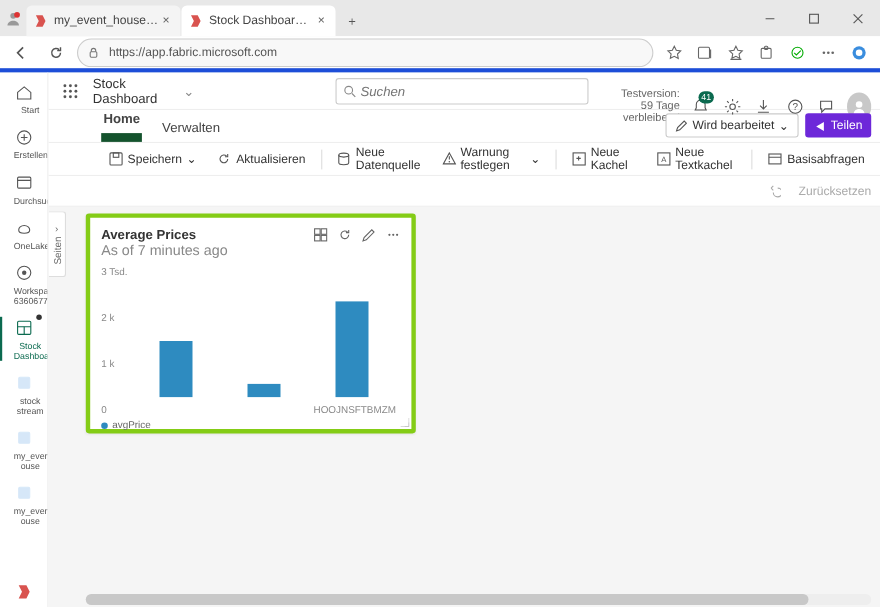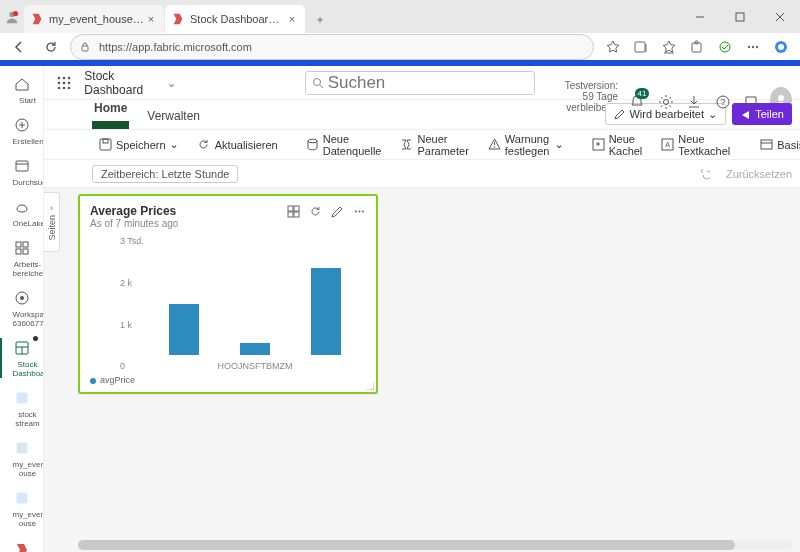--- a/index.html
+++ b/index.html
@@ -11,35 +11,35 @@
 .profile-dot svg { width:14px; height:14px;}
 .tab { height: 28px; background: #f4f4f4; display: inline-flex; align-items:center; padding: 0 6px; font-size: 11px; color: #444; border-radius: 5px 5px 0 0; margin-right: 1px; max-width: 140px; min-width:130px; }
 .tab.active { background: #fff; }
 .tab .fav { width: 14px; height: 14px; margin-right: 5px; flex:none; }
 .tab .ttxt { white-space: nowrap; overflow: hidden; text-overflow: ellipsis; flex:1; }
 .tab .tclose { width:14px; flex:none; text-align:center; color:#666; cursor:pointer;}
 .newtab { width:28px; height:28px; display:flex; align-items:center; justify-content:center; color:#555; cursor:pointer;}
 .window-controls { margin-left:auto; display:flex; height:33px;}
 .window-controls > div { width:40px; display:flex; align-items:center; justify-content:center; color:#555; cursor:pointer;}
 
-.addr-bar { height: 33px; background:#fff; border-bottom:6px solid #1d4ed8; display:flex; align-items:center; padding:0 6px; gap:6px;justify-content:center;}
+.addr-bar { height: 33px; background:#fff; border-bottom:4px solid #1d4ed8; display:flex; align-items:center; padding:0 6px; gap:6px;justify-content:center;}
 .addr-btn { width:26px; height:26px; display:flex; align-items:center; justify-content:center; color:#555; border-radius:4px; cursor:pointer;}
 .addr-field { flex:1; height:26px; border:1px solid #ccc; border-radius:13px; display:flex; align-items:center; padding:0 8px; gap:6px; color:#555; background:#f8f8f8;}
 .addr-field .lock { width:14px;}
 .addr-icons { display:flex; gap:2px;}
 .addr-icons .addr-btn svg { width:16px; height:16px; }
 
 
 .app-header { height: 34px; background:#fff; border-bottom:1px solid #eee; display:flex; align-items:center; padding:0 8px; gap:8px;}
 .waffle { width:28px; height:28px; display:flex; align-items:center; justify-content:center; cursor:pointer;}
 .title-crumb { display:flex; align-items:center; gap:4px; font-size:12px; }
 .title-crumb .chev { color:#888; }
 .search { flex:none; margin-left: 120px; width: 230px; height:24px; border:1px solid #ccc; border-radius:3px; display:flex; align-items:center; padding:0 6px; gap:4px; color:#888;}
-.search input { border:none; outline:none; flex:1; font-size:17px; background:transparent;}
-.header-right { margin-left:auto; display:flex; align-items:flex-end; gap:10px; font-size:10px; color:#666;margin-top:28px;}
+.search input { border:none; outline:none; flex:1; font-size:12px; background:transparent;font-style:italic;}
+.header-right { margin-left:auto; display:flex; align-items:center; gap:10px; font-size:10px; color:#666;margin-top:28px;}
 .hicon { width:22px; height:22px; display:flex; align-items:center; justify-content:center; cursor:pointer; position:relative;}
 .badge { position:absolute; top:-3px; right:-3px; background:#0b6a4f; color:#fff; border-radius:8px; font-size:8px; padding:0 3px; line-height:11px;}
 .avatar { width:26px; height:26px; border-radius:50%; background:#c8c8c8; display:flex; align-items:center; justify-content:center;}
 
 
 .page-tabs { height: 30px; border-bottom:1px solid #eee; display:flex; align-items:flex-end; padding-left:48px; gap:16px; font-size:12px;}
 .page-tab { padding:6px 2px; cursor:pointer; color:#444;}
 .page-tab.active { border-bottom:8px solid #14532d; font-weight:600;}
 .page-tabs .right { margin-left:auto; display:flex; align-items:center; gap:6px; padding-right:8px; padding-bottom:4px;padding-left:28px;}
 .pill-btn { height:22px; border:1px solid #ccc; border-radius:3px; display:flex; align-items:center; padding:0 8px; gap:4px; font-size:11px; cursor:pointer; background:#fff;}
@@ -72,33 +72,33 @@
 
 .content-shift { margin-left:44px; height:100%; display:flex; flex-direction:column;}
 
 
 
 
 .canvas { flex:1; background:#f5f5f5; position:relative; overflow:hidden;}
 .pages-handle { position:absolute; left:0; top:4px; width:16px; height:60px; background:#fff; border:1px solid #ddd; border-left:none; border-radius:0 3px 3px 0; display:flex; flex-direction:column; align-items:center; justify-content:center; gap:2px; font-size:9px; color:#666; cursor:pointer;}
 .pages-handle .vtxt { writing-mode: vertical-rl; transform: rotate(180deg); }
 
-.card { position:absolute; left:34px; top:6px; width:300px; height:200px; background:#fff; border:2px solid #84cc16; border-radius:3px; box-shadow:0 1px 2px rgba(0,0,0,.05); padding:8px 10px 4px 10px;}
+.card { position:absolute; left:34px; top:6px; width:300px; height:200px; background:#fff; border:4px solid #84cc16; border-radius:3px; box-shadow:0 1px 2px rgba(0,0,0,.05); padding:8px 10px 4px 10px;}
 .card-head { display:flex; align-items:flex-start;}
 .card-title { font-size:12px; font-weight:600;}
-.card-sub { font-size:10px; color:#888;}
+.card-sub { font-size:13px; color:#888;}
 .card-actions { margin-left:auto; display:flex; gap:8px; color:#666;}
 .card-actions > span { cursor:pointer; width:14px; height:14px; display:flex; align-items:center; justify-content:center;}
 
-.chart { position:relative; margin-top:4px; height:140px;margin-left:30px;}
+.chart { position:relative; margin-top:4px; height:140px;}
 .ylabel { position:absolute; left:0; font-size:9px; color:#888; transform:translateY(-50%); }
 .plot { position:absolute; left:28px; right:4px; top:4px; bottom:18px;}
 .bars { position:absolute; inset:0; display:flex; align-items:flex-end; justify-content:space-around;}
 .bar { width:30px; background:#2e8bc0;}
-.xlabels { position:absolute; left:28px; right:4px; bottom:2px; display:flex; justify-content:center; font-size:9px; color:#888;}
+.xlabels { position:absolute; left:28px; right:4px; bottom:2px; display:flex; justify-content:flex-end; font-size:9px; color:#888;}
 .legend { text-align:left; font-size:9px; color:#666; margin-top:2px;}
 .legend .sw { display:inline-block; width:6px; height:6px; border-radius:50%; background:#2e8bc0; margin-right:4px; vertical-align:middle;}
 .resize { position:absolute; right:2px; bottom:2px; width:8px; height:8px; cursor:nwse-resize; color:#bbb;}
 
 .hscroll { position:absolute; left:34px; right:8px; bottom:2px; height:10px; background:#eee; border-radius:5px;}
 .hscroll .thumb { position:absolute; left:0; top:0; height:100%; width:92%; background:#c8c8c8; border-radius:5px;}
 
 svg { display:block; }
 </style>
 </head>
@@ -248,32 +248,20 @@
         </span>
       <span class="lbl">Durchsuchen</span>
     </div>
     <div class="nav-item">
       <span class="nic">
           <svg width="16" height="16">
             <path d="M3 10c0-2 2-4 5-4s5 2 5 4-2 3-5 3-5-1-5-3z" fill="none" stroke="#555"></path>
           </svg>
         </span>
       <span class="lbl">OneLake</span>
-    </div>
-    <div class="nav-item">
-      <span class="nic">
-          <svg width="16" height="16">
-            <rect x="2" y="2" width="5" height="5" fill="none" stroke="#555"></rect>
-            <rect x="9" y="2" width="5" height="5" fill="none" stroke="#555"></rect>
-            <rect x="2" y="9" width="5" height="5" fill="none" stroke="#555"></rect>
-            <rect x="9" y="9" width="5" height="5" fill="none" stroke="#555"></rect>
-          </svg>
-        </span>
-      <span class="lbl" style="white-space:pre-line">Arbeits-
-bereiche</span>
     </div>
     <div class="nav-item">
       <span class="nic">
           <svg width="16" height="16">
             <circle cx="8" cy="8" r="6" fill="none" stroke="#555"></circle>
             <circle cx="8" cy="8" r="2" fill="#555"></circle>
           </svg>
         </span>
       <span class="lbl" style="white-space:pre-line">Workspace4
 6360677</span>
@@ -451,28 +439,20 @@
             <svg width="13" height="13">
               <ellipse cx="6.5" cy="3" rx="4.5" ry="1.8" fill="none" stroke="#555"></ellipse>
               <path d="M2 3v7c0 1 2 1.8 4.5 1.8S11 11 11 10V3" fill="none" stroke="#555"></path>
             </svg>
           </span>
         <span>Neue Datenquelle</span>
       </div>
       <div class="tbtn">
         <span class="ic">
             <svg width="13" height="13">
-              <path d="M2 2h4l-2 4.5L6 11H2M11 2H7l2 4.5L7 11h4" fill="none" stroke="#555"></path>
-            </svg>
-          </span>
-        <span>Neuer Parameter</span>
-      </div>
-      <div class="tbtn">
-        <span class="ic">
-            <svg width="13" height="13">
               <path d="M6.5 1l5.5 10H1z" fill="none" stroke="#555"></path>
               <line x1="6.5" y1="4" x2="6.5" y2="7" stroke="#555"></line>
               <circle cx="6.5" cy="9" r=".7" fill="#555"></circle>
             </svg>
           </span>
         <span>Warnung festlegen</span>
         <span>⌄</span>
       </div>
       <div class="tsep"></div>
       <div class="tbtn">
@@ -503,21 +483,20 @@
                 <line x1="1" y1="5" x2="12" y2="5" stroke="#555"></line>
               </svg>
             </span>
           <span>Basisabfragen</span>
         </div>
 
       </div>
     </div>
 
     <div class="filter-bar">
-      <div class="chip">Zeitbereich: Letzte Stunde</div>
       <div class="reset">
         <span>
             <svg width="12" height="12">
               <path d="M9 3a4 4 0 1 1-4 4" fill="none" stroke="#aaa"></path>
               <path d="M3 3l2 2M3 3l2-2" fill="none" stroke="#aaa"></path>
             </svg>
           </span>
         <span>Zurücksetzen</span>
       </div>
     </div>

